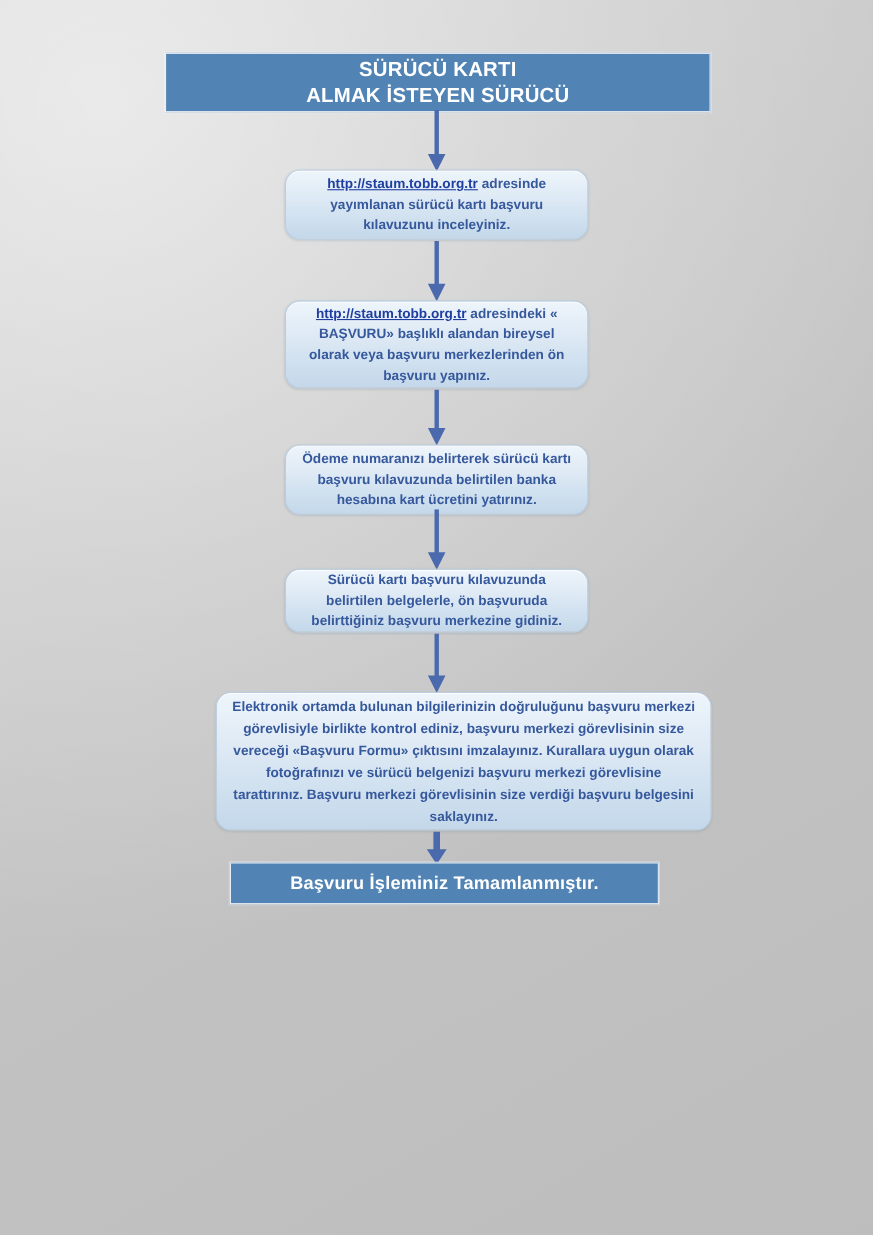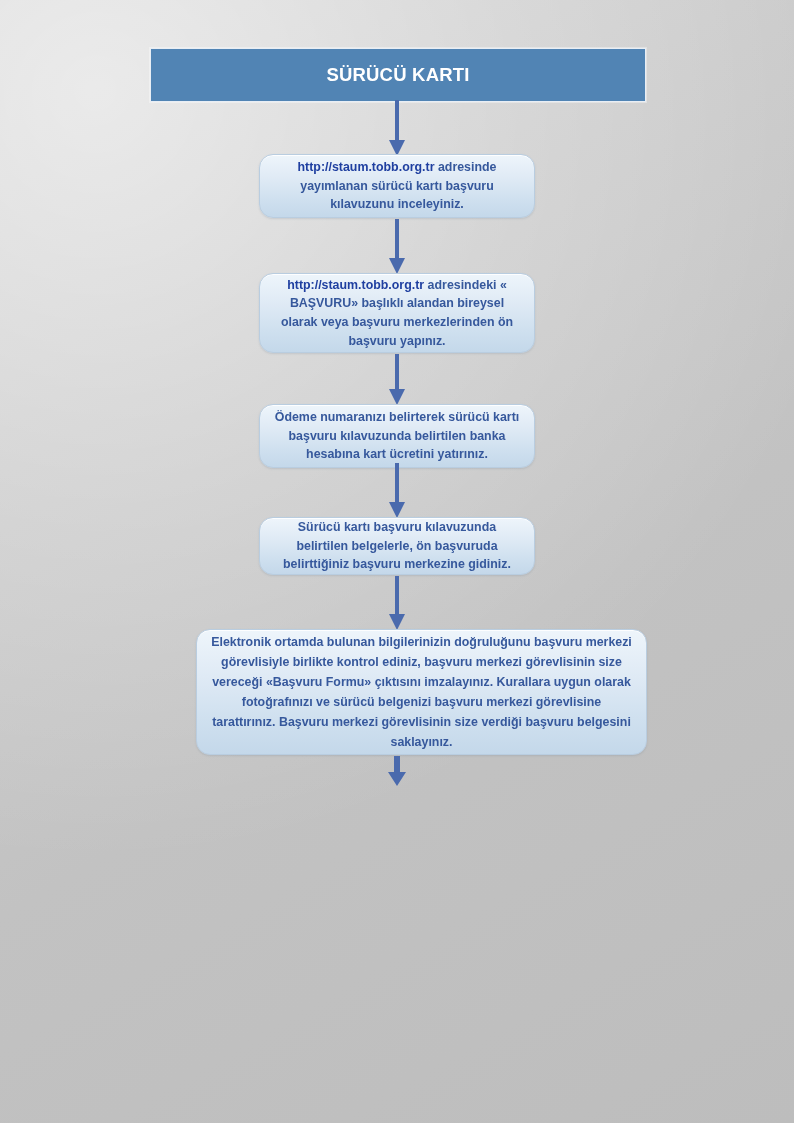--- a/index.html
+++ b/index.html
@@ -81,20 +81,21 @@
     text-align: center;
     display: flex;
     align-items: center;
     justify-content: center;
     padding: 4px 12px;
     box-sizing: border-box;
   }
   .pbox .txt { display: block; width: 100%; }
   .pbox a, .pbox .url {
     color: #1f3fa0;
+    text-decoration: underline;
   }
 
   #box1 { left: 259px; top: 154px; width: 276px; height: 64px; }
   #box2 { left: 259px; top: 273px; width: 276px; height: 80px; }
   #box3 { left: 259px; top: 404px; width: 276px; height: 64px; }
   #box4 { left: 259px; top: 517px; width: 276px; height: 58px; }
   #box5 {
     left: 196px; top: 629px; width: 451px; height: 126px;
     font-size: 12.4px;
     line-height: 1.62;
@@ -109,20 +110,21 @@
 </style>
 </head>
 <body>
 
 <div id="page"></div>
 
 <div class="flow">
 
   <div class="banner" id="header-banner">
     <span class="line">SÜRÜCÜ KARTI</span>
+    <span class="line">ALMAK İSTEYEN SÜRÜCÜ</span>
   </div>
 
   <div class="arrow" style="left:384px; top:100px;">
     <svg width="26" height="56" viewBox="0 0 26 56">
       <path d="M11 0 h4 v40 h6 L13 56 L5 40 h6 z" fill="#4a6aad"></path>
     </svg>
   </div>
 
   <div class="pbox" id="box1">
     <span class="txt"><span class="url">http://staum.tobb.org.tr</span><span> adresinde yayımlanan sürücü kartı başvuru kılavuzunu inceleyiniz.</span></span>
@@ -167,14 +169,17 @@
   <div class="pbox" id="box5">
     <span class="txt">Elektronik ortamda bulunan bilgilerinizin doğruluğunu başvuru merkezi görevlisiyle birlikte kontrol ediniz, başvuru merkezi görevlisinin size vereceği «Başvuru Formu» çıktısını imzalayınız.  Kurallara uygun olarak fotoğrafınızı ve sürücü belgenizi başvuru merkezi görevlisine tarattırınız. Başvuru merkezi görevlisinin size verdiği başvuru belgesini saklayınız.</span>
   </div>
 
   <div class="arrow" style="left:384px; top:756px;">
     <svg width="26" height="30" viewBox="0 0 26 30">
       <path d="M10 0 h6 v16 h6 L13 30 L4 16 h6 z" fill="#4a6aad"></path>
     </svg>
   </div>
 
+  <div class="banner" id="footer-banner">
+    <span class="line">Başvuru İşleminiz Tamamlanmıştır.</span>
+  </div>
 
 </div>
 
 </body></html>

